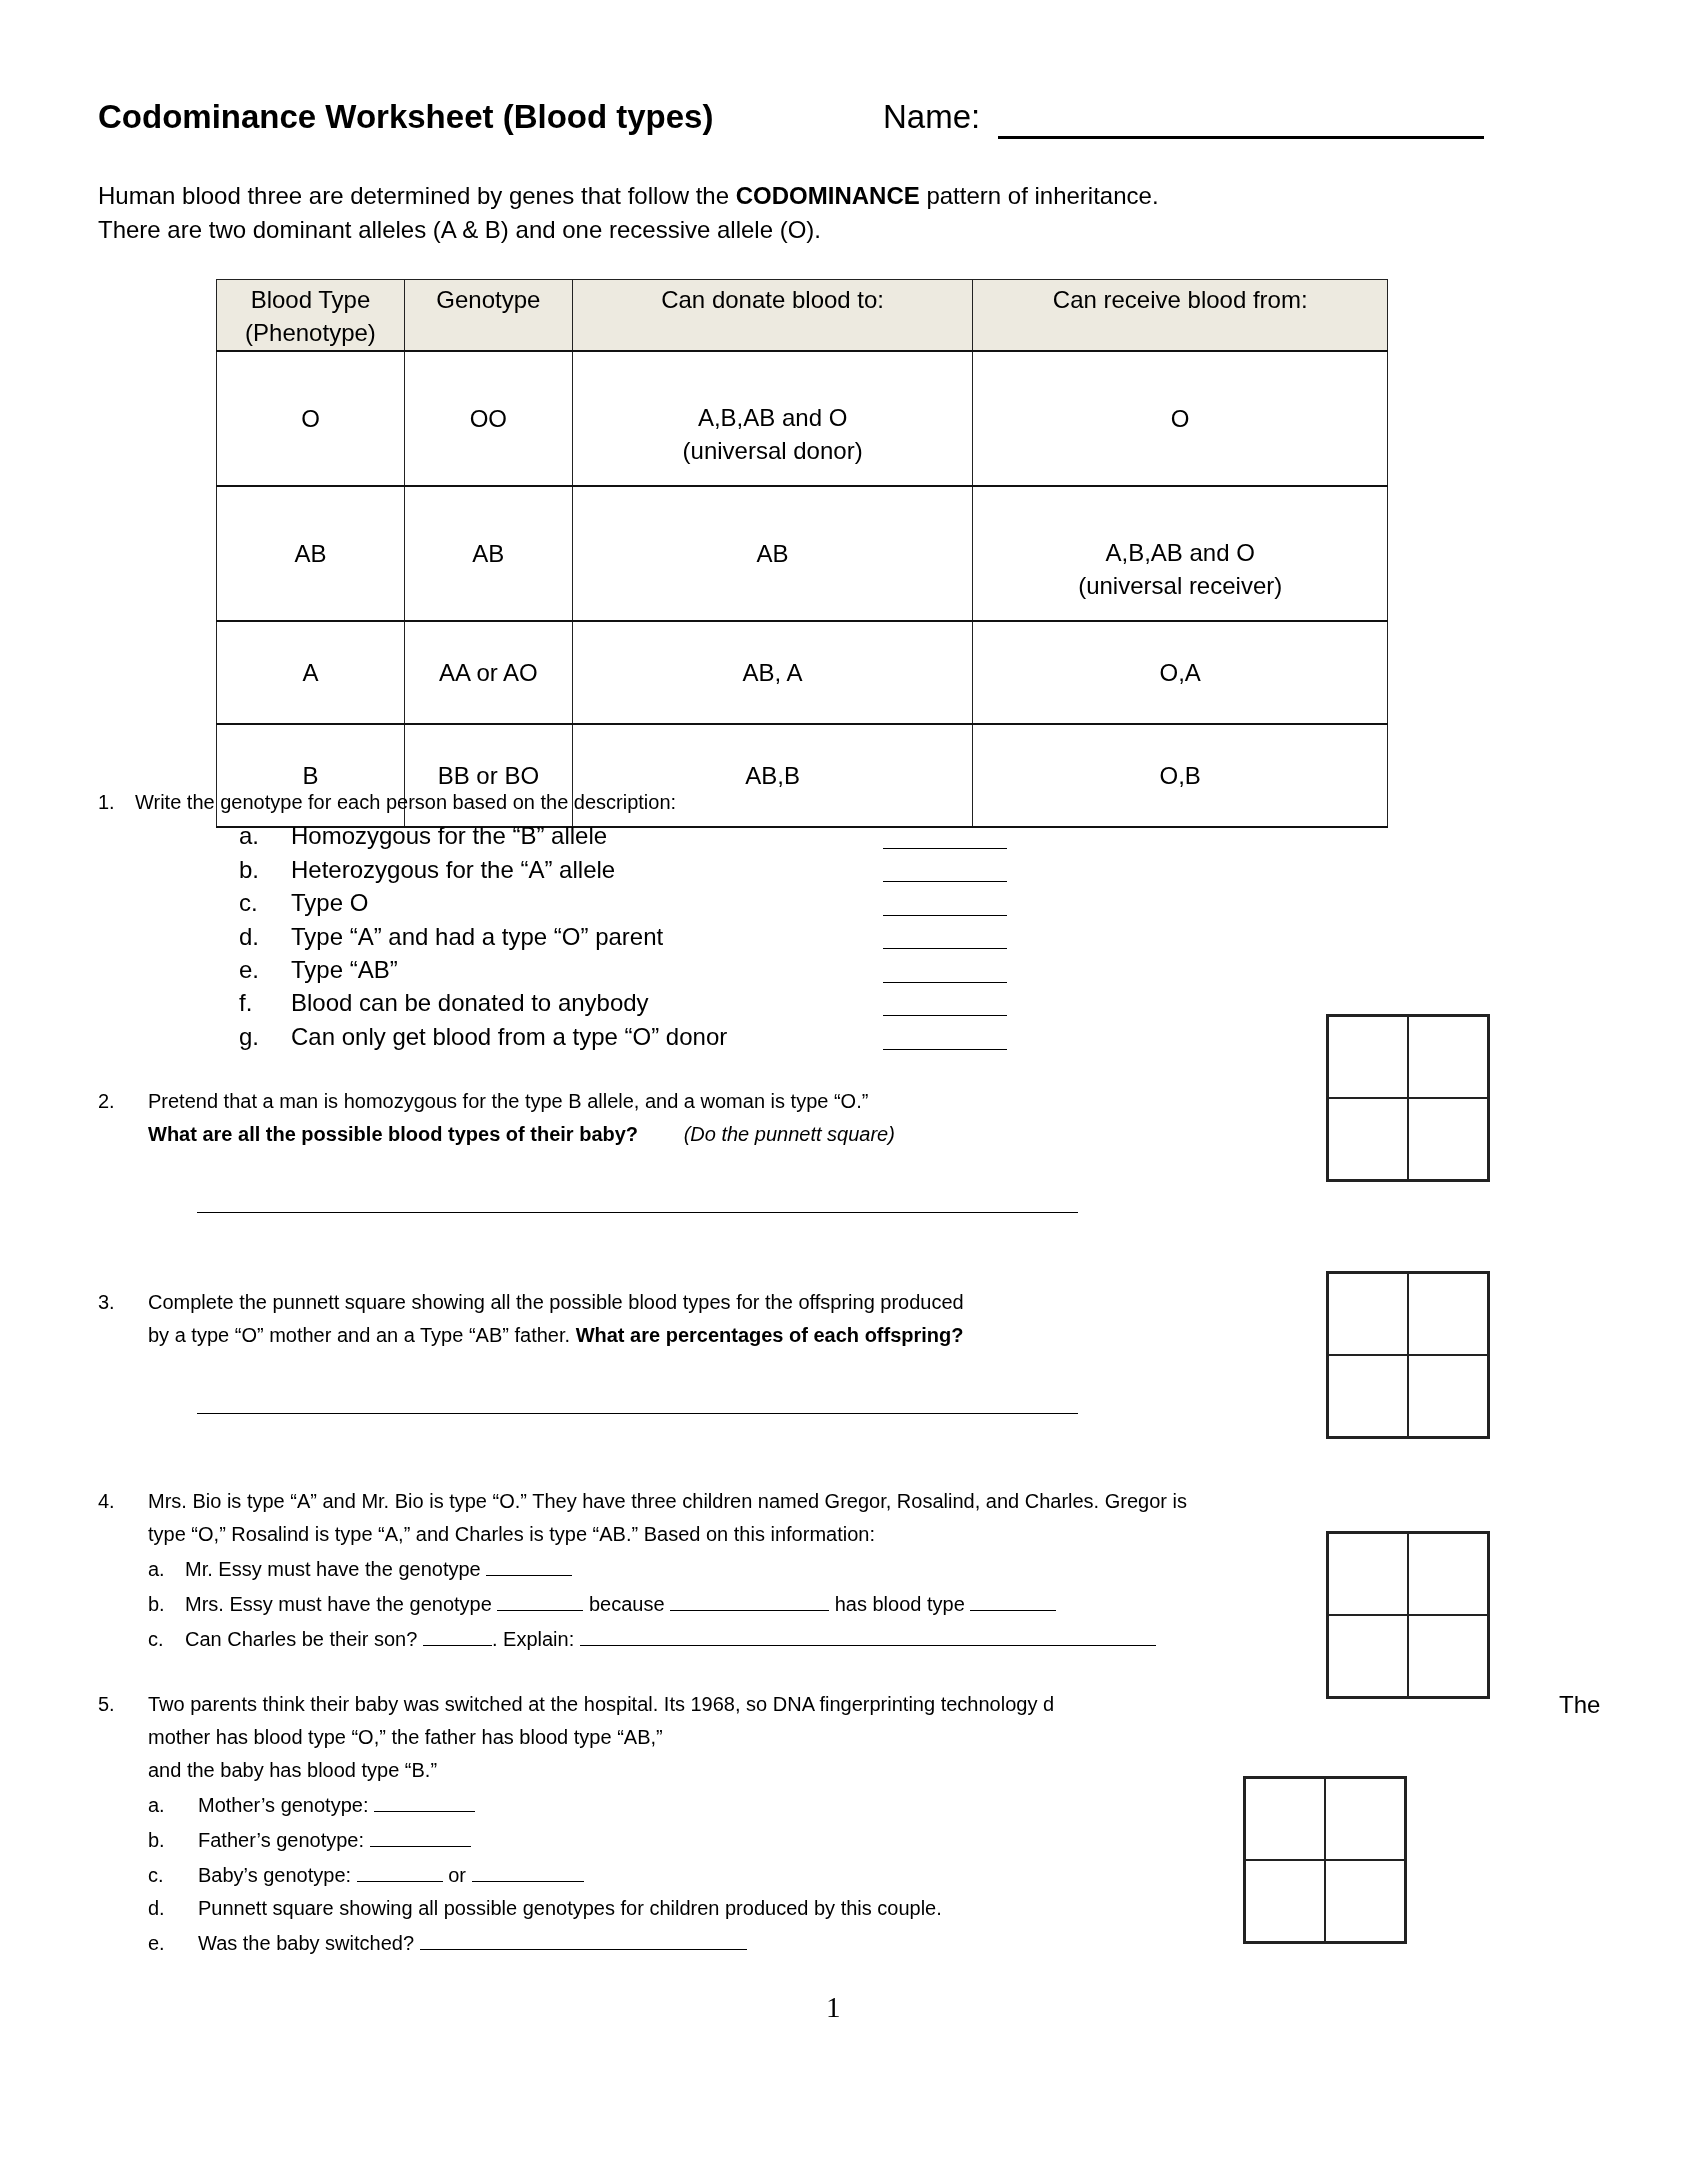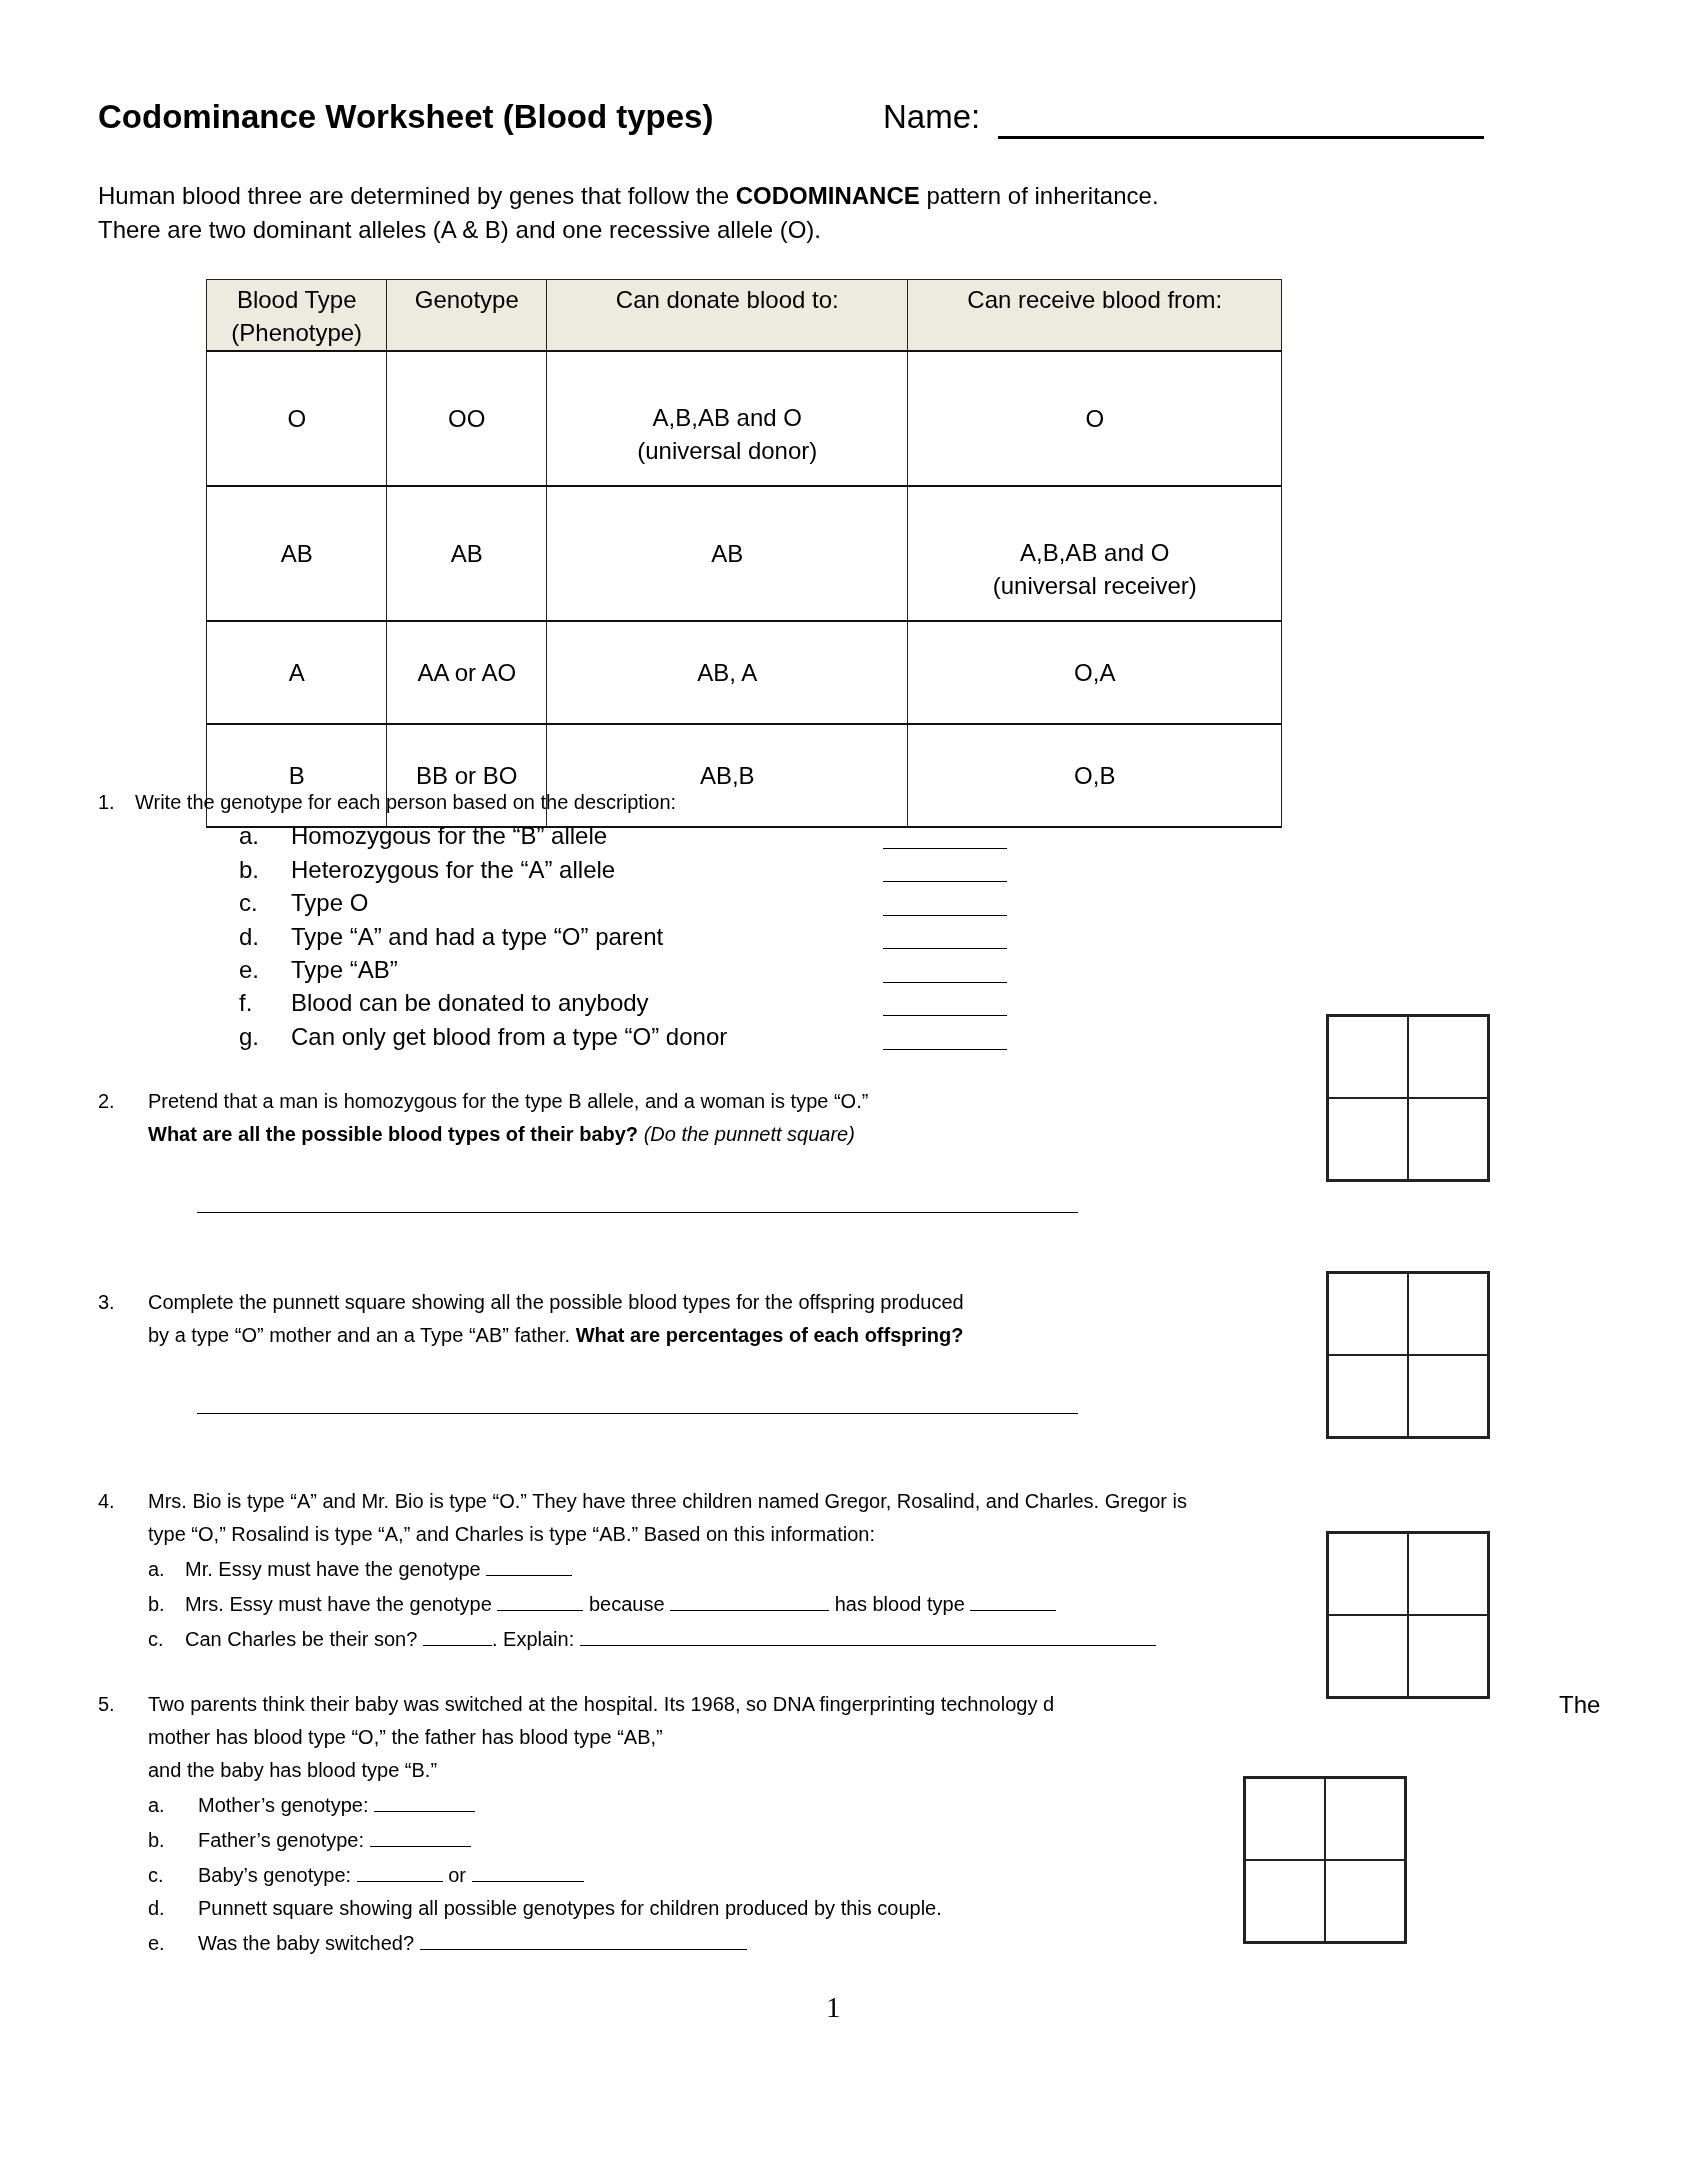--- a/index.html
+++ b/index.html
@@ -5,23 +5,23 @@
   html, body { margin: 0; padding: 0; background: #ffffff; }
   body { width: 1687px; height: 2183px; position: relative; overflow: hidden;
          font-family: "Liberation Sans", "DejaVu Sans", sans-serif; color: #000; }
   .abs { position: absolute; }
   .title { left: 98px; top: 98px; font-size: 33px; font-weight: bold; white-space: nowrap; }
   .name-label { left: 883px; top: 98px; font-size: 33px; font-weight: normal; white-space: nowrap; }
   .name-line { left: 998px; top: 136px; width: 486px; border-bottom: 3.3px solid #000; }
   .intro { left: 98px; top: 179px; font-size: 24px; line-height: 34px; }
   .intro p { margin: 0; white-space: nowrap; }
   b { font-weight: bold; }
-  i { font-style: italic; }
+  i { font-style: italic; margin-left: 40px; }
 
-  table.bt { position: absolute; left: 206px; top: 279px; width: 1076px;
+  table.bt { position: absolute; left: 216px; top: 279px; width: 1172px;
              border-collapse: collapse; font-size: 24px; }
   table.bt td, table.bt th { border: 1.3px solid #222; text-align: center; vertical-align: top;
              font-weight: normal; line-height: 33px; padding: 0; }
   table.bt th { background: #EDEAE0; height: 67px; padding-top: 2.6px; }
   table.bt td { height: 101px; vertical-align: middle; }
   table.bt tr { border-bottom: 2px solid #111; }
 
   .q { position: absolute; left: 98px; font-size: 20px; line-height: 33px; white-space: nowrap; }
   .q .num { display: inline-block; width: 50px; }
   .q .num1 { display: inline-block; width: 37px; }

